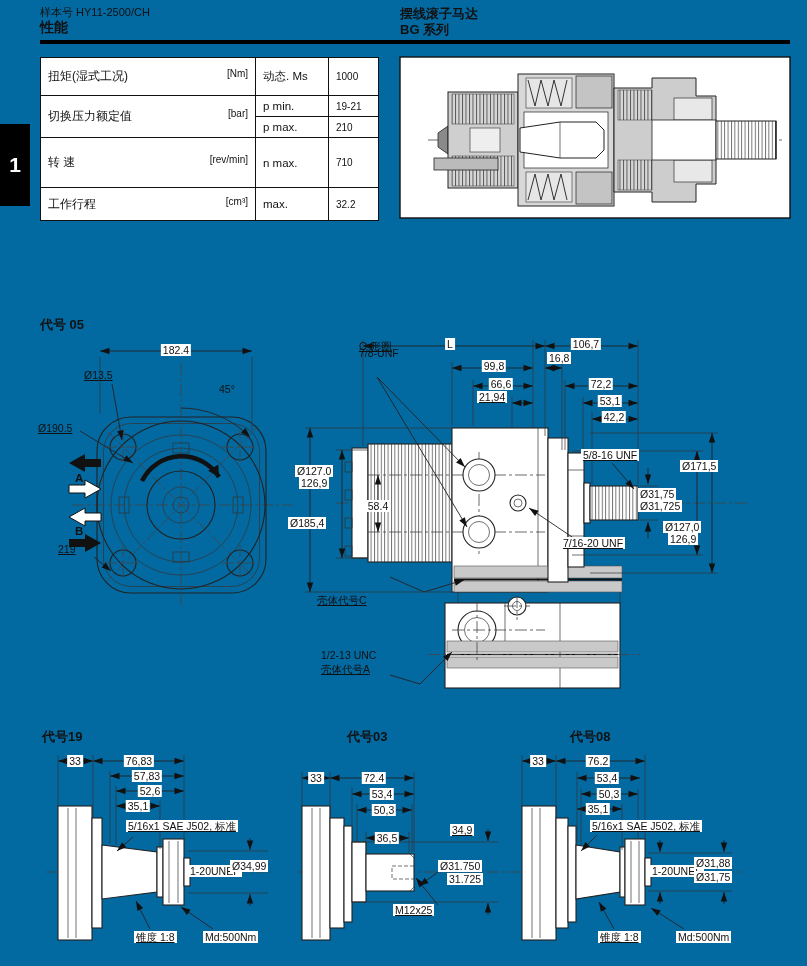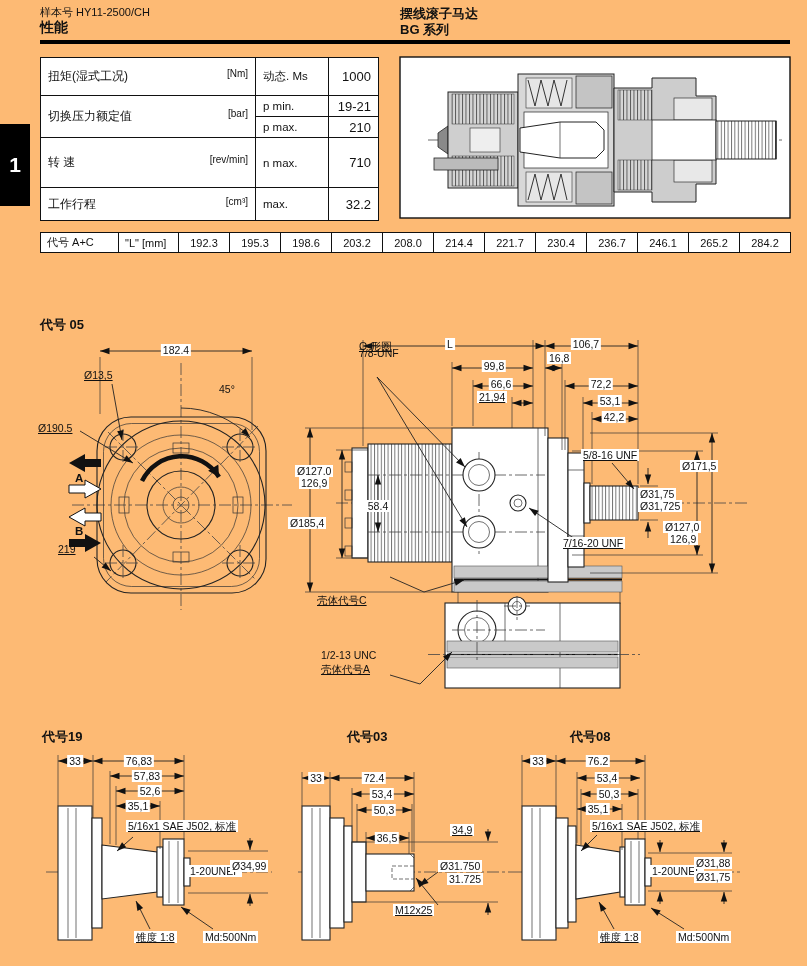--- a/index.html
+++ b/index.html
@@ -1,28 +1,28 @@
 <!DOCTYPE html>
 <html><head>
 <meta charset="utf-8">
 <style>
   html,body{margin:0;padding:0;background:#e8e8e8}
-  .page{position:relative;width:807px;height:966px;background:#fdba74;margin:0 auto;
+  .page{position:relative;width:807px;height:966px;background:#0369a1;margin:0 auto;
         font-family:"Liberation Sans","DejaVu Sans",sans-serif;color:#111;
         outline:1px solid #b5b5b5;overflow:hidden}
   .hdr{position:absolute;z-index:4;white-space:nowrap}
   .rule{position:absolute;left:40px;top:40px;width:750px;height:3.5px;background:#000;z-index:4}
   .tab{position:absolute;left:0;top:124px;width:30px;height:82px;background:#000;color:#fff;
        display:flex;align-items:center;justify-content:center;font-size:21px;font-weight:bold;z-index:5}
   
   table{border-collapse:collapse;position:absolute;z-index:4;table-layout:fixed;background:#fff}
   .spec{left:40px;top:57px;width:338px;font-size:12px}
   .spec td{border:1.2px solid #111;padding:0 7px;overflow:hidden}
   .spec .pm{font-size:11.5px}
-  .spec .vl{text-align:right;font-size:13px}
+  .spec .vl{text-align:left;font-size:10px}
   .un{float:right;font-size:10px}
   .wt{left:40px;top:232px;width:750px;font-size:11px}
   .wt td{border:1px solid #111;height:19px;text-align:center;padding:0 2px;overflow:hidden}
   .wt .lf{text-align:left;padding-left:6px}
   
   .lbl{position:absolute;font-size:10.5px;line-height:1.15;white-space:nowrap;color:#111;z-index:3}
   .bg{background:#fff;padding:0 2px}
   .c{transform:translateX(-50%)}
   .u{text-decoration:underline}
   .b{font-weight:bold;font-size:11.5px}
@@ -93,36 +93,20 @@
         <col style="width:51px">
         <col style="width:51px">
         <col style="width:51px">
         <col style="width:51px">
         <col style="width:51px">
         <col style="width:51px">
         <col style="width:51px">
         <col style="width:51px">
       </colgroup>
     <tbody>
-    <tr>
-      <td class="lf">代号 A+C</td>
-      <td class="lf">"L" [mm]</td>
-      <td>192.3</td>
-      <td>195.3</td>
-      <td>198.6</td>
-      <td>203.2</td>
-      <td>208.0</td>
-      <td>214.4</td>
-      <td>221.7</td>
-      <td>230.4</td>
-      <td>236.7</td>
-      <td>246.1</td>
-      <td>265.2</td>
-      <td>284.2</td>
-    </tr>
   </tbody>
     </table>
 
   <span class="sect" style="left:40px;top:316px">代号 05</span>
   <span class="sect" style="left:42px;top:728px">代号19</span>
   <span class="sect" style="left:347px;top:728px">代号03</span>
   <span class="sect" style="left:570px;top:728px">代号08</span>
 
   <svg class="draw" width="807" height="966" viewBox="0 0 807 966">
     <defs>

